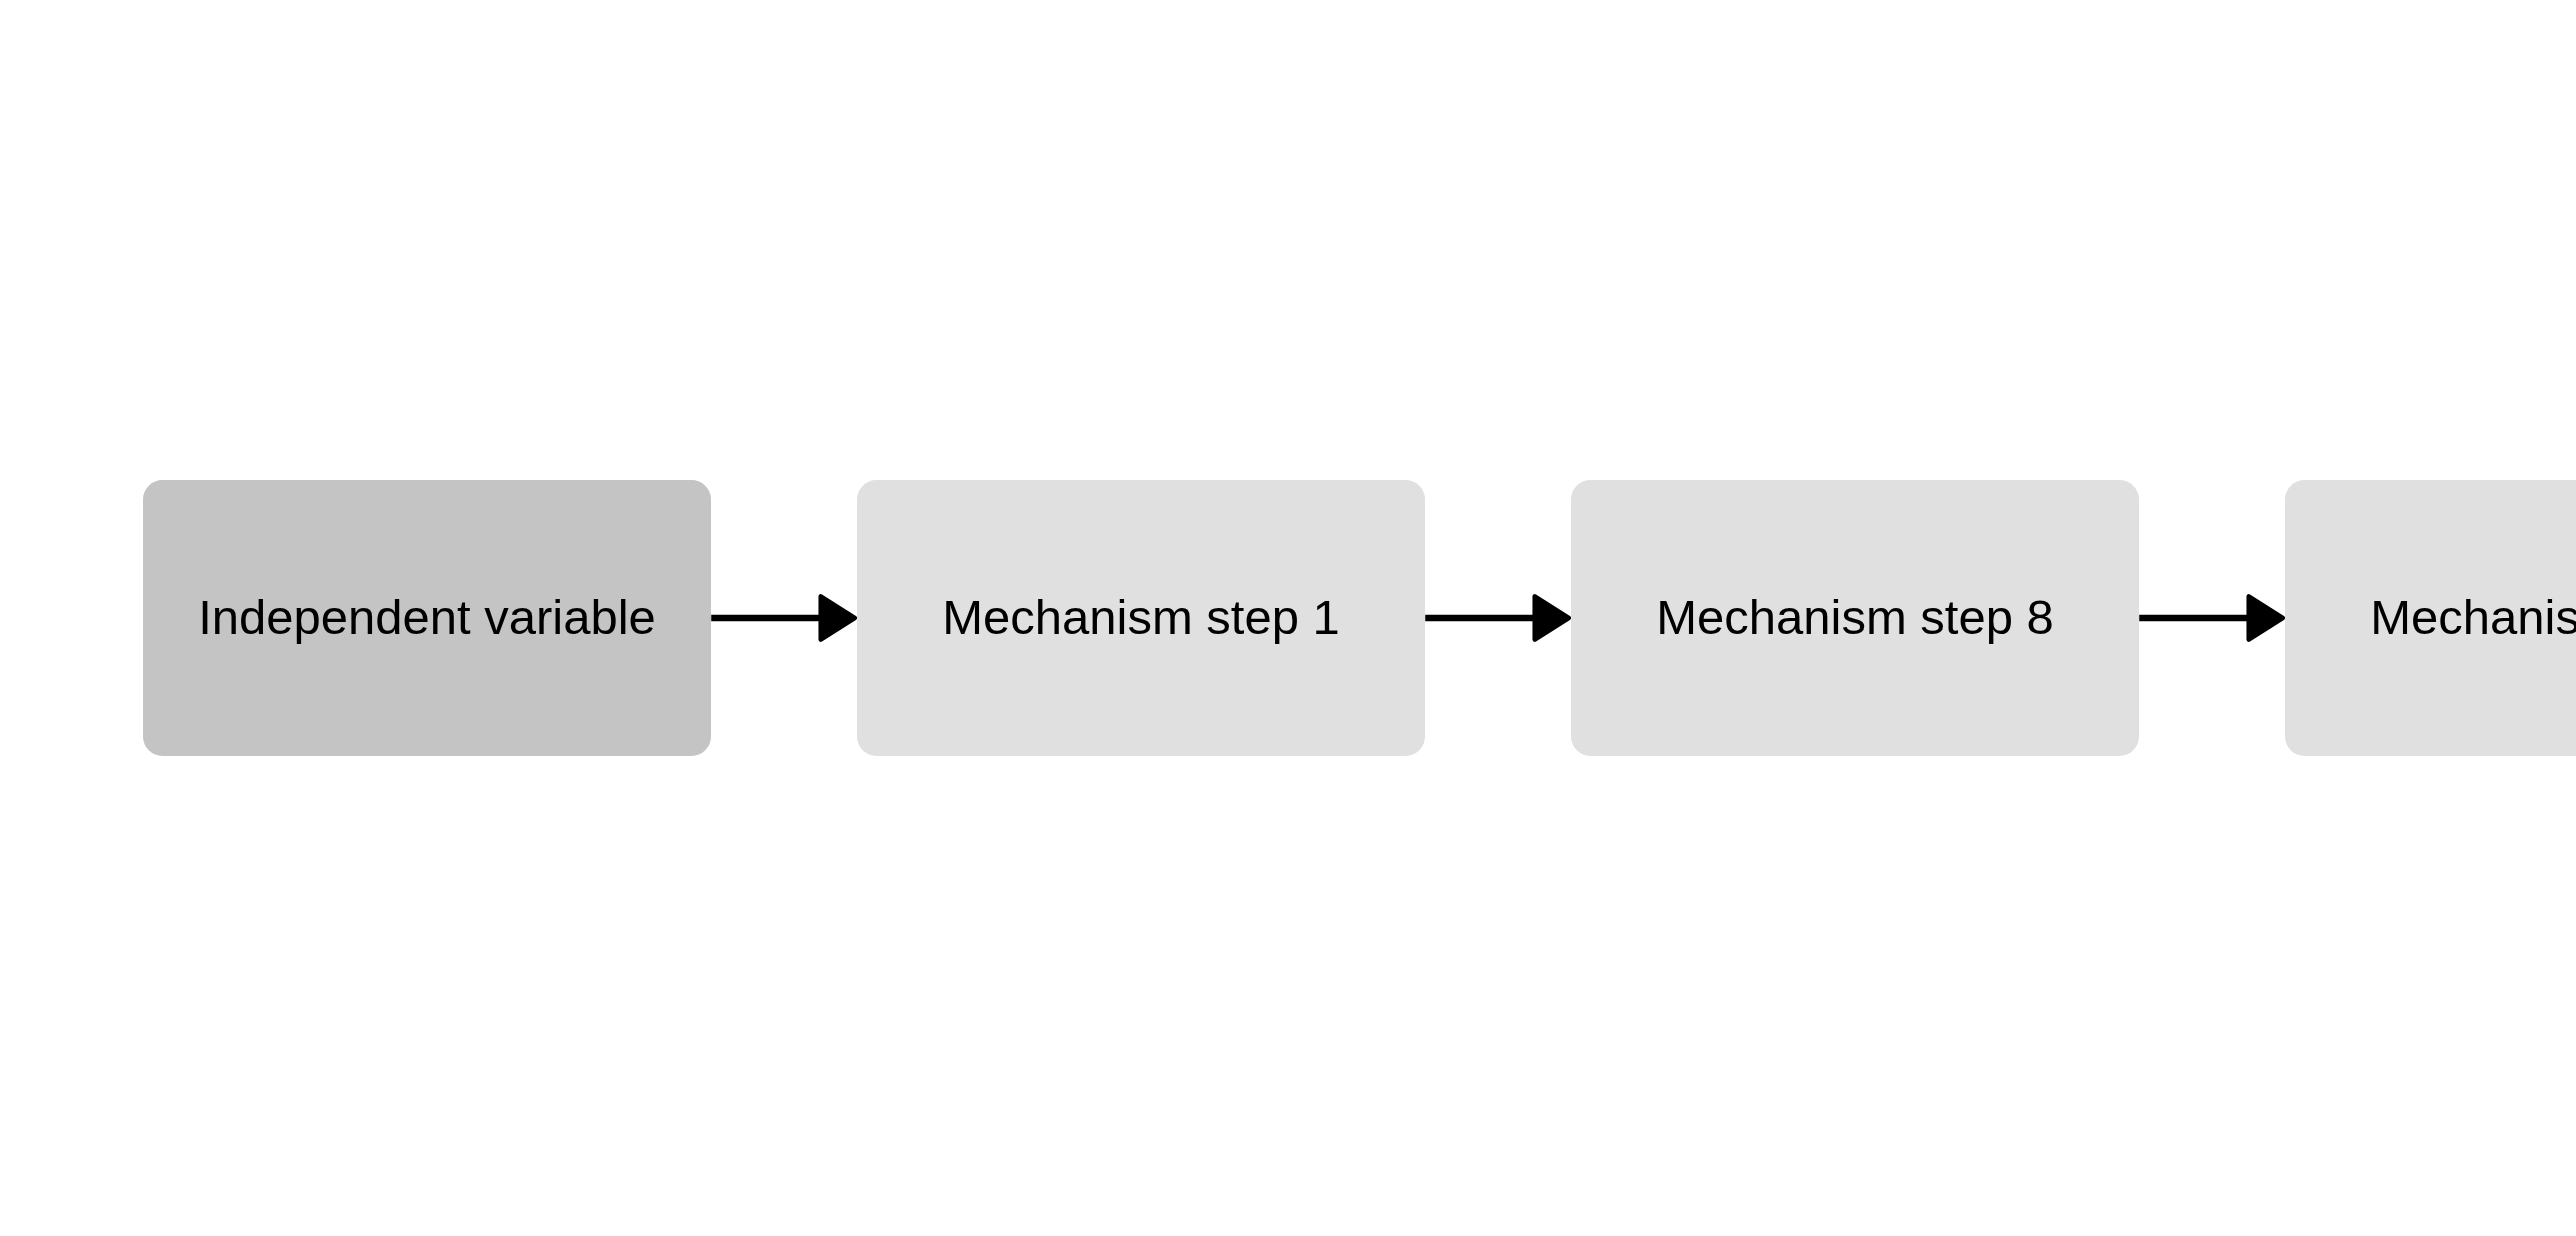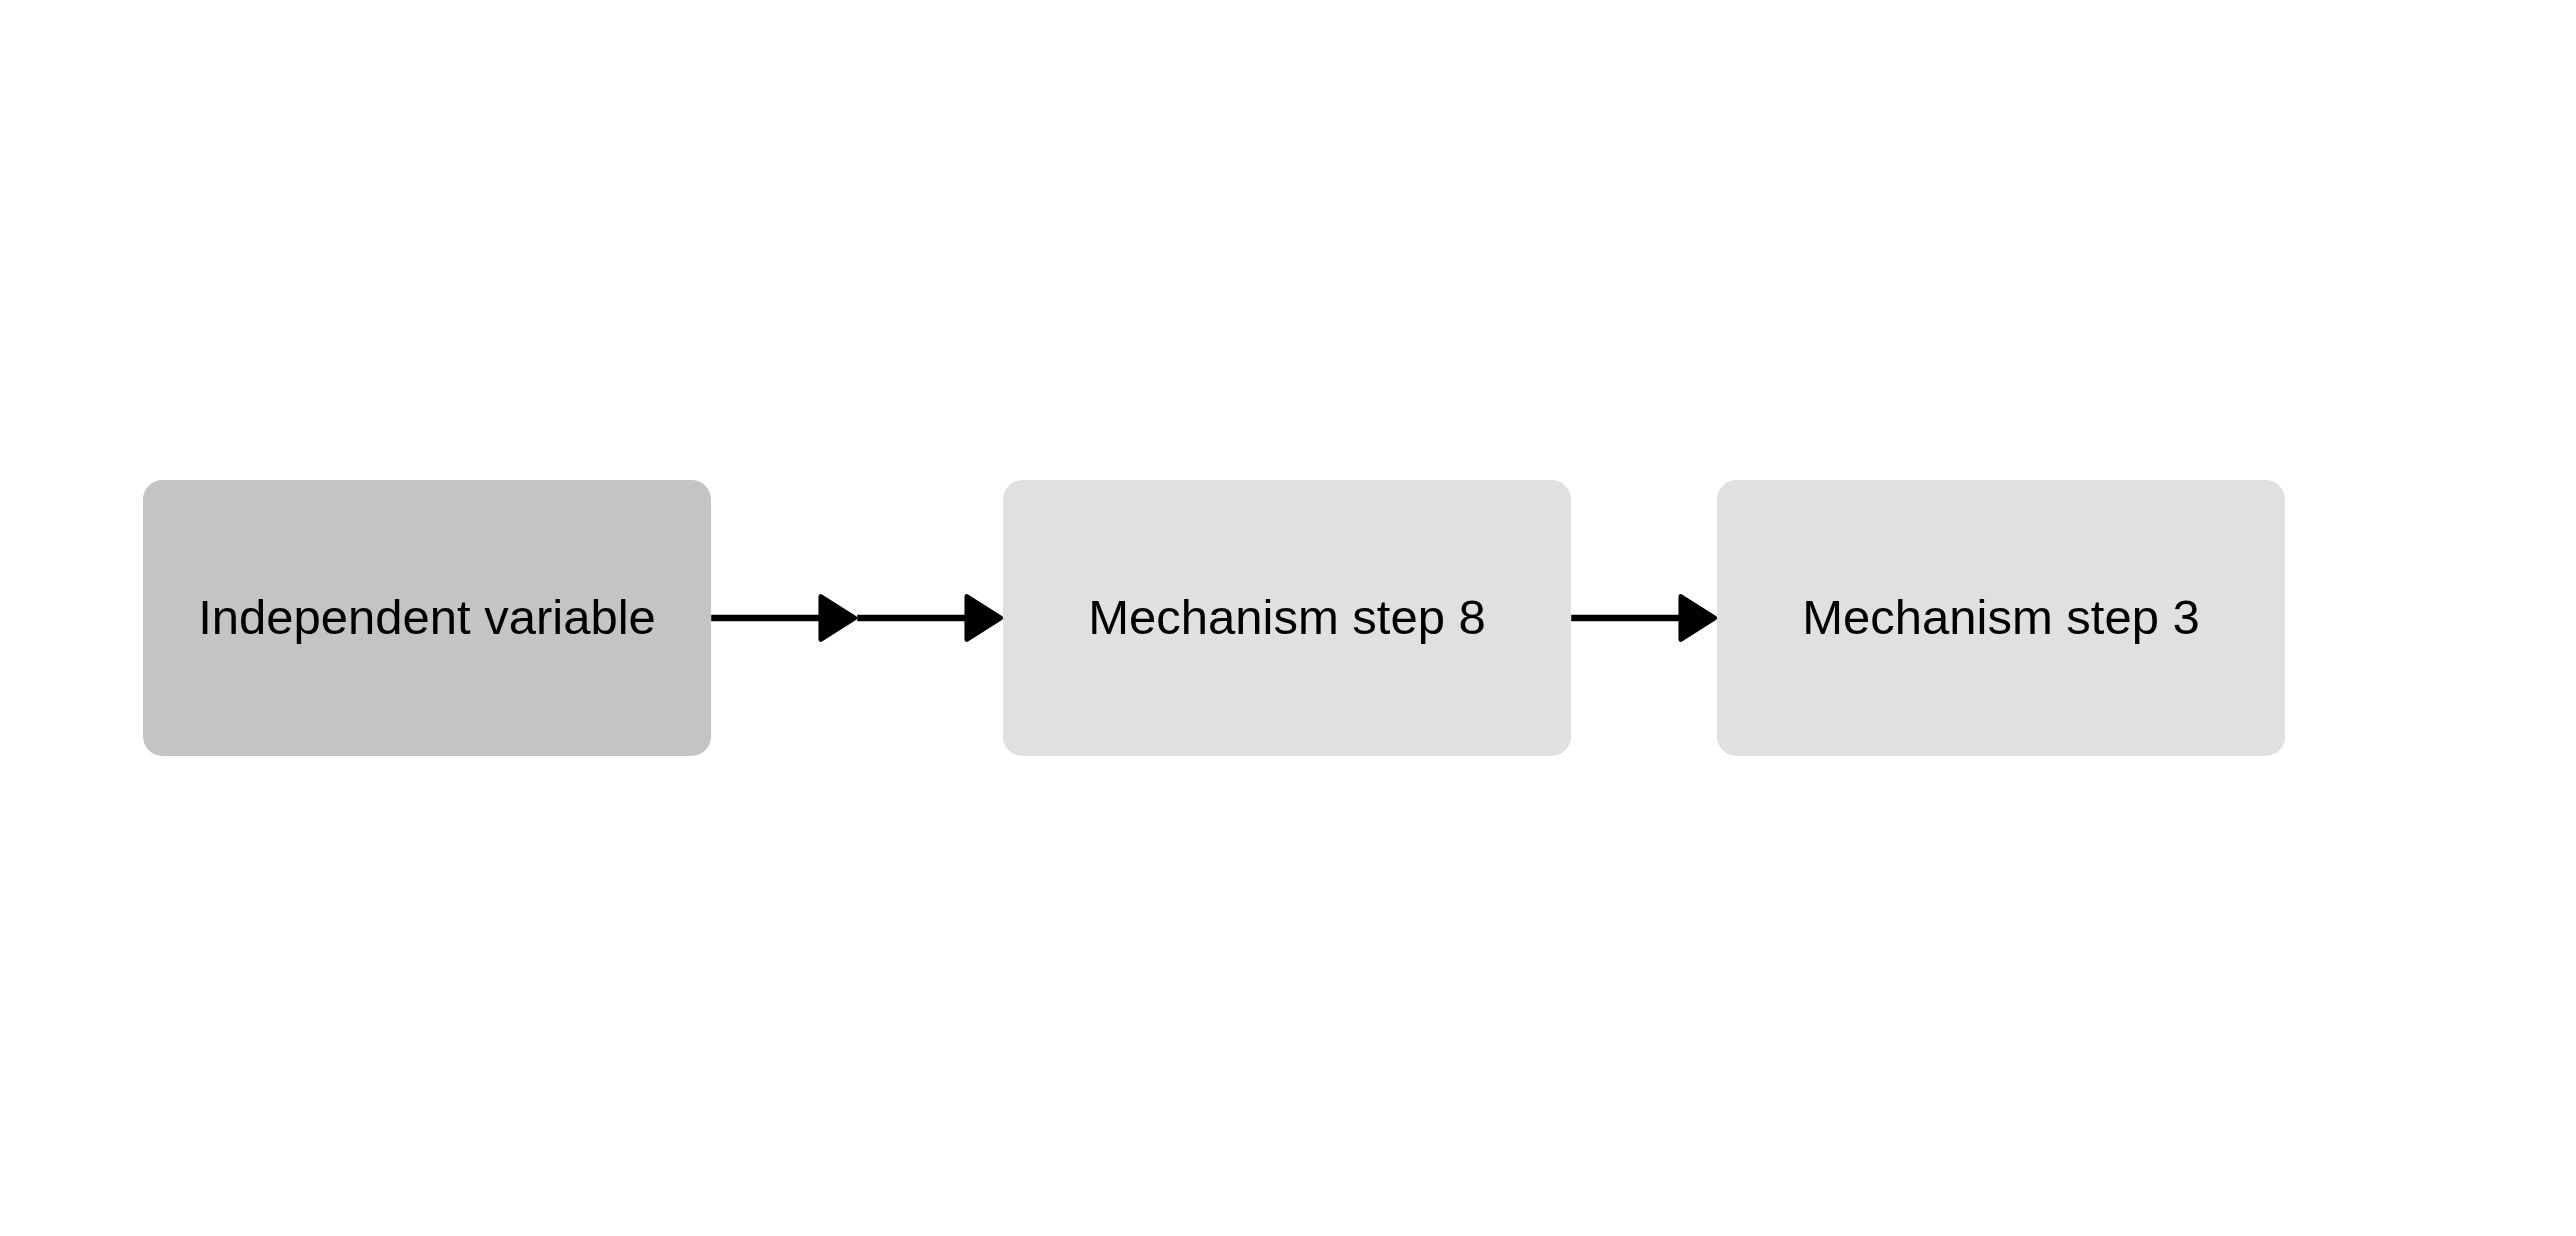--- a/index.html
+++ b/index.html
@@ -51,20 +51,23 @@
 
   <div class="node" style="background-color: rgb(196, 196, 196);">
     <span class="label">Independent variable</span>
   </div>
 
   <svg class="arrow" viewBox="0 0 283 140" xmlns="http://www.w3.org/2000/svg">
     <line x1="0" y1="70" x2="216" y2="70" stroke="#000000" stroke-width="13"></line>
     <path d="M213,28 L213,112 L279,70 Z" fill="#000000" stroke="#000000" stroke-width="9" stroke-linejoin="round"></path>
   </svg>
 
+  <div class="node" style="background-color: rgb(224, 224, 224);">
+    <span class="label">Mechanism step 1</span>
+  </div>
 
   <svg class="arrow" viewBox="0 0 283 140" xmlns="http://www.w3.org/2000/svg">
     <line x1="0" y1="70" x2="216" y2="70" stroke="#000000" stroke-width="13"></line>
     <path d="M213,28 L213,112 L279,70 Z" fill="#000000" stroke="#000000" stroke-width="9" stroke-linejoin="round"></path>
   </svg>
 
   <div class="node" style="background-color: rgb(224, 224, 224);">
     <span class="label">Mechanism step 8</span>
   </div>
 

